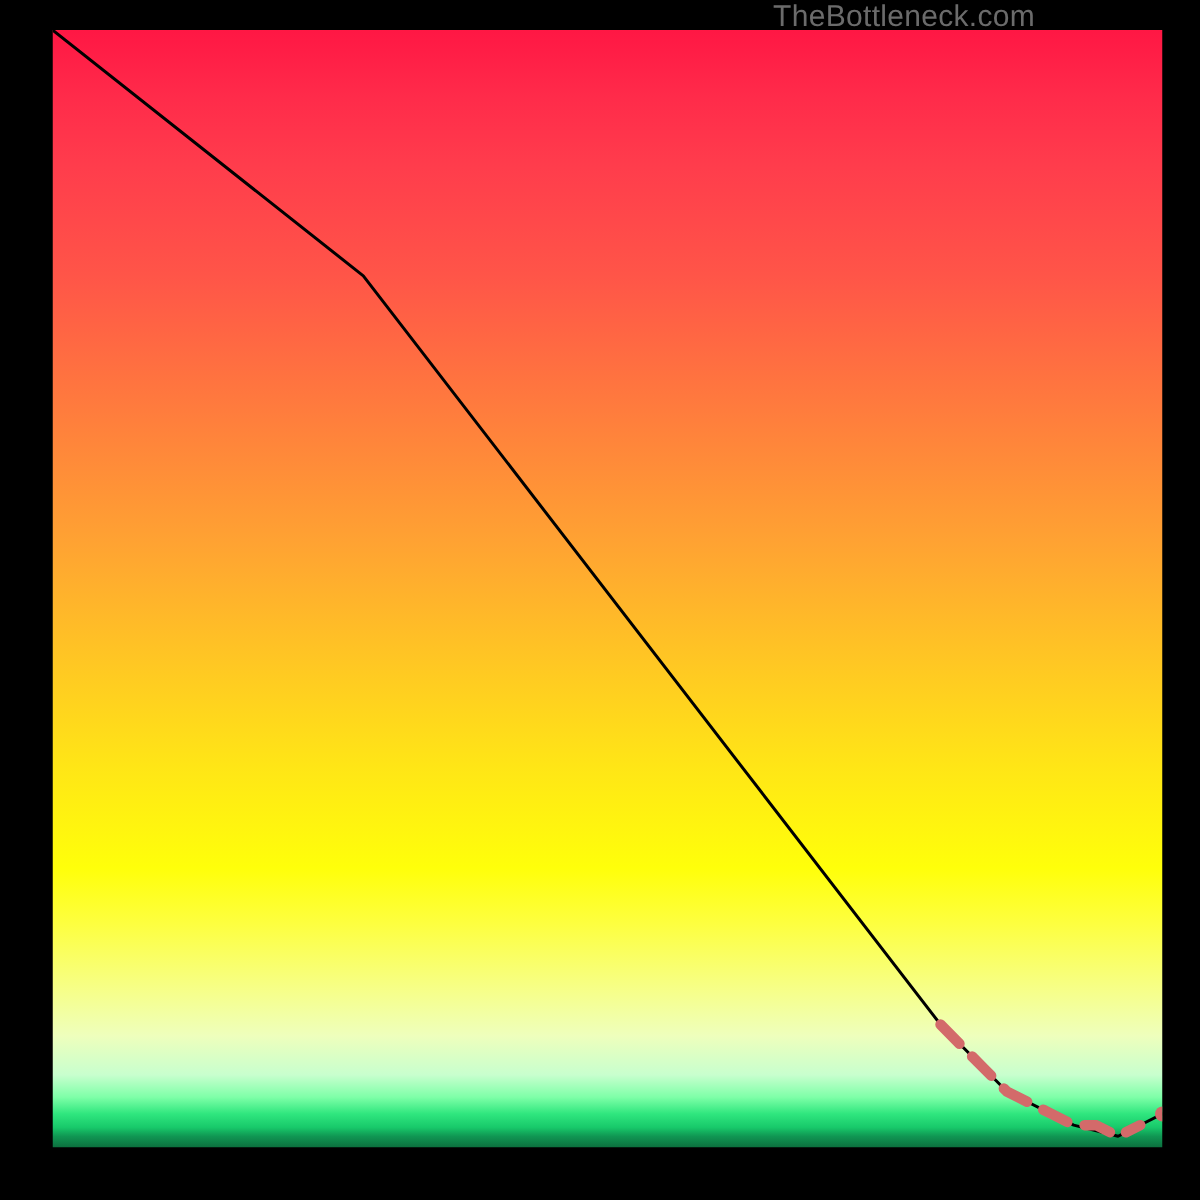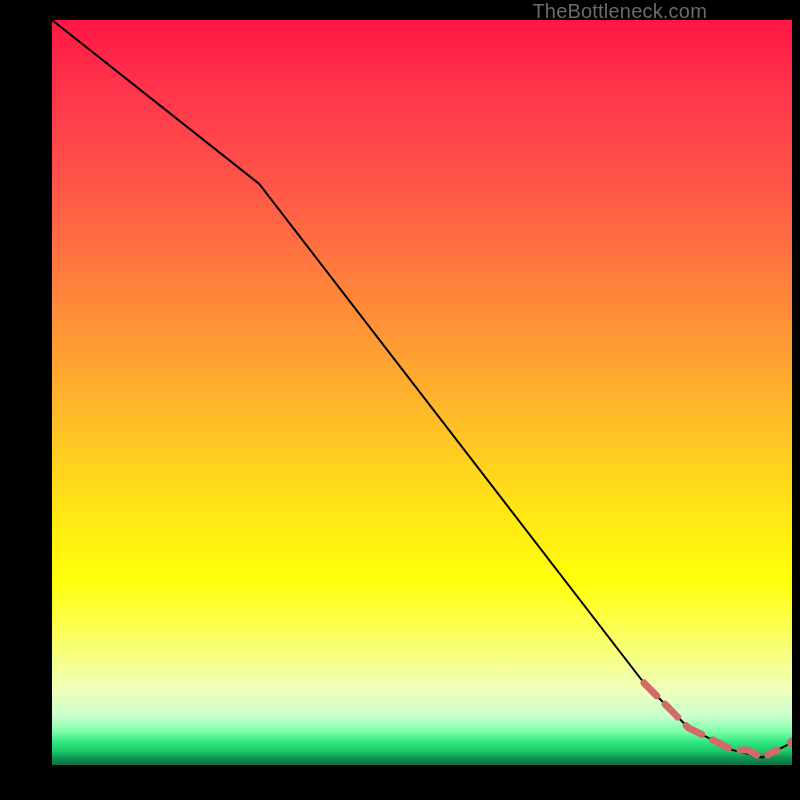--- a/index.html
+++ b/index.html
@@ -9,21 +9,20 @@
     height: 800px;
     background: #000;
     overflow: hidden;
     font-family: Arial, Helvetica, sans-serif;
   }
   .stage {
     position: relative;
     width: 712px;
     height: 800px;
     background: #000;
-    margin-left: 17px;
   }
   .plot {
     position: absolute;
     left: 35px;
     top: 20px;
     width: 740px;
     height: 745px;
     overflow: hidden;
   }
   .gradient {

